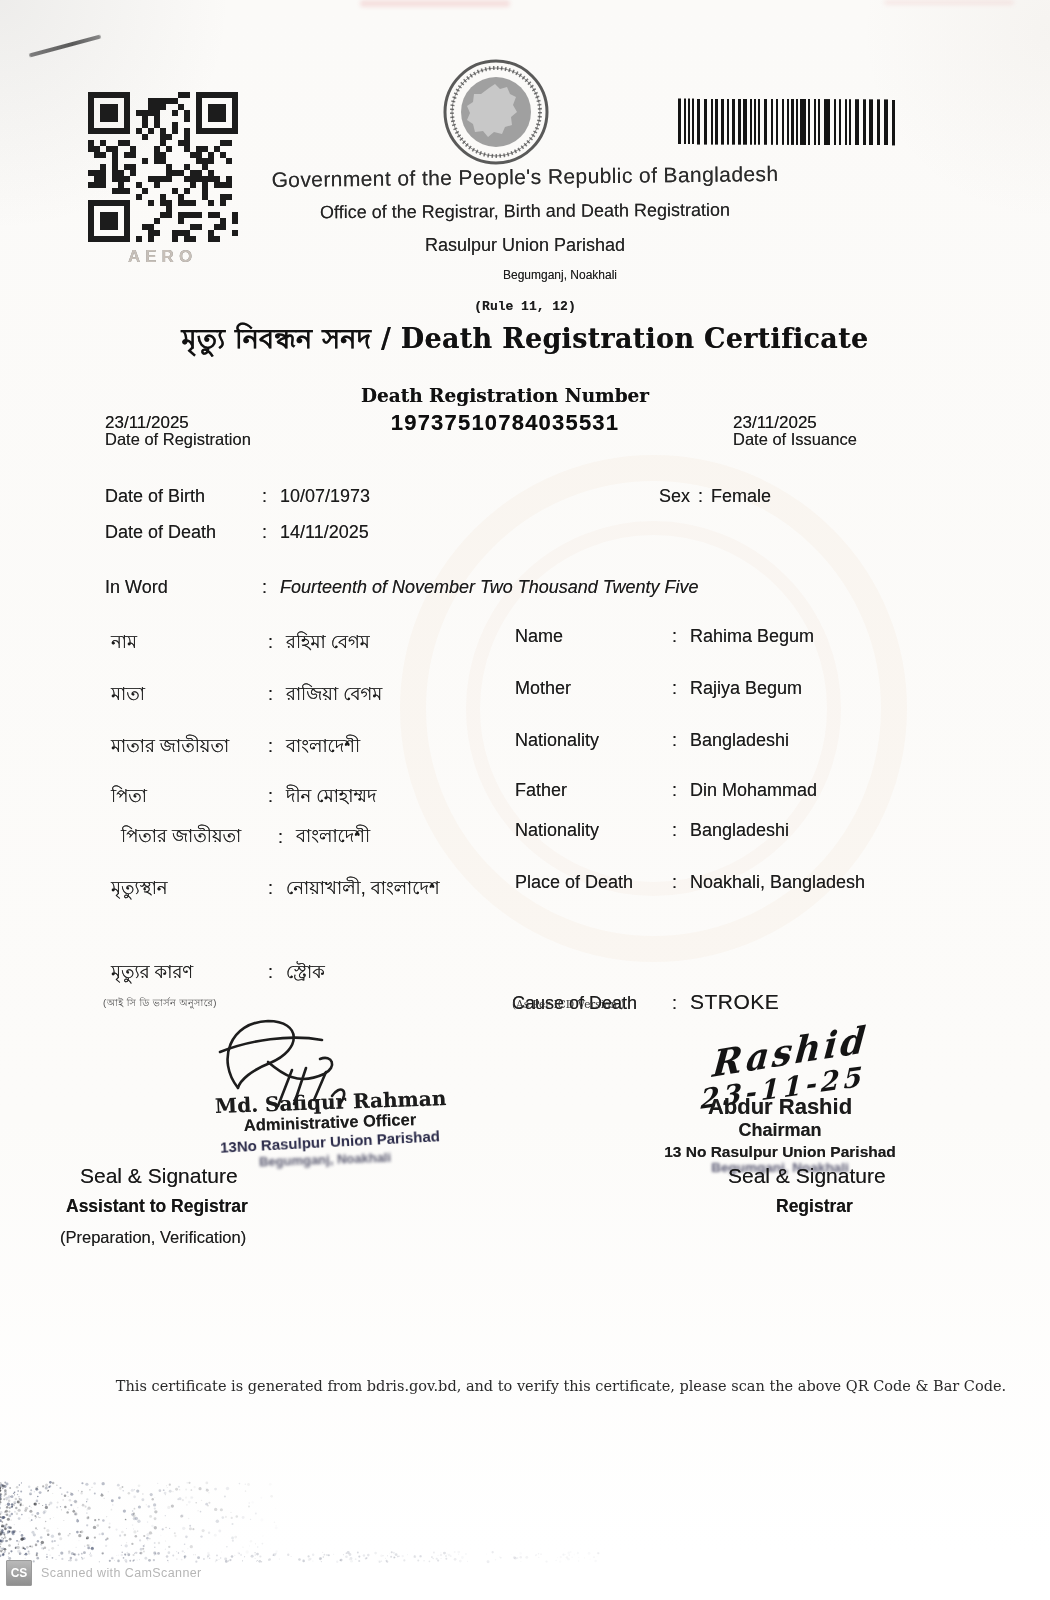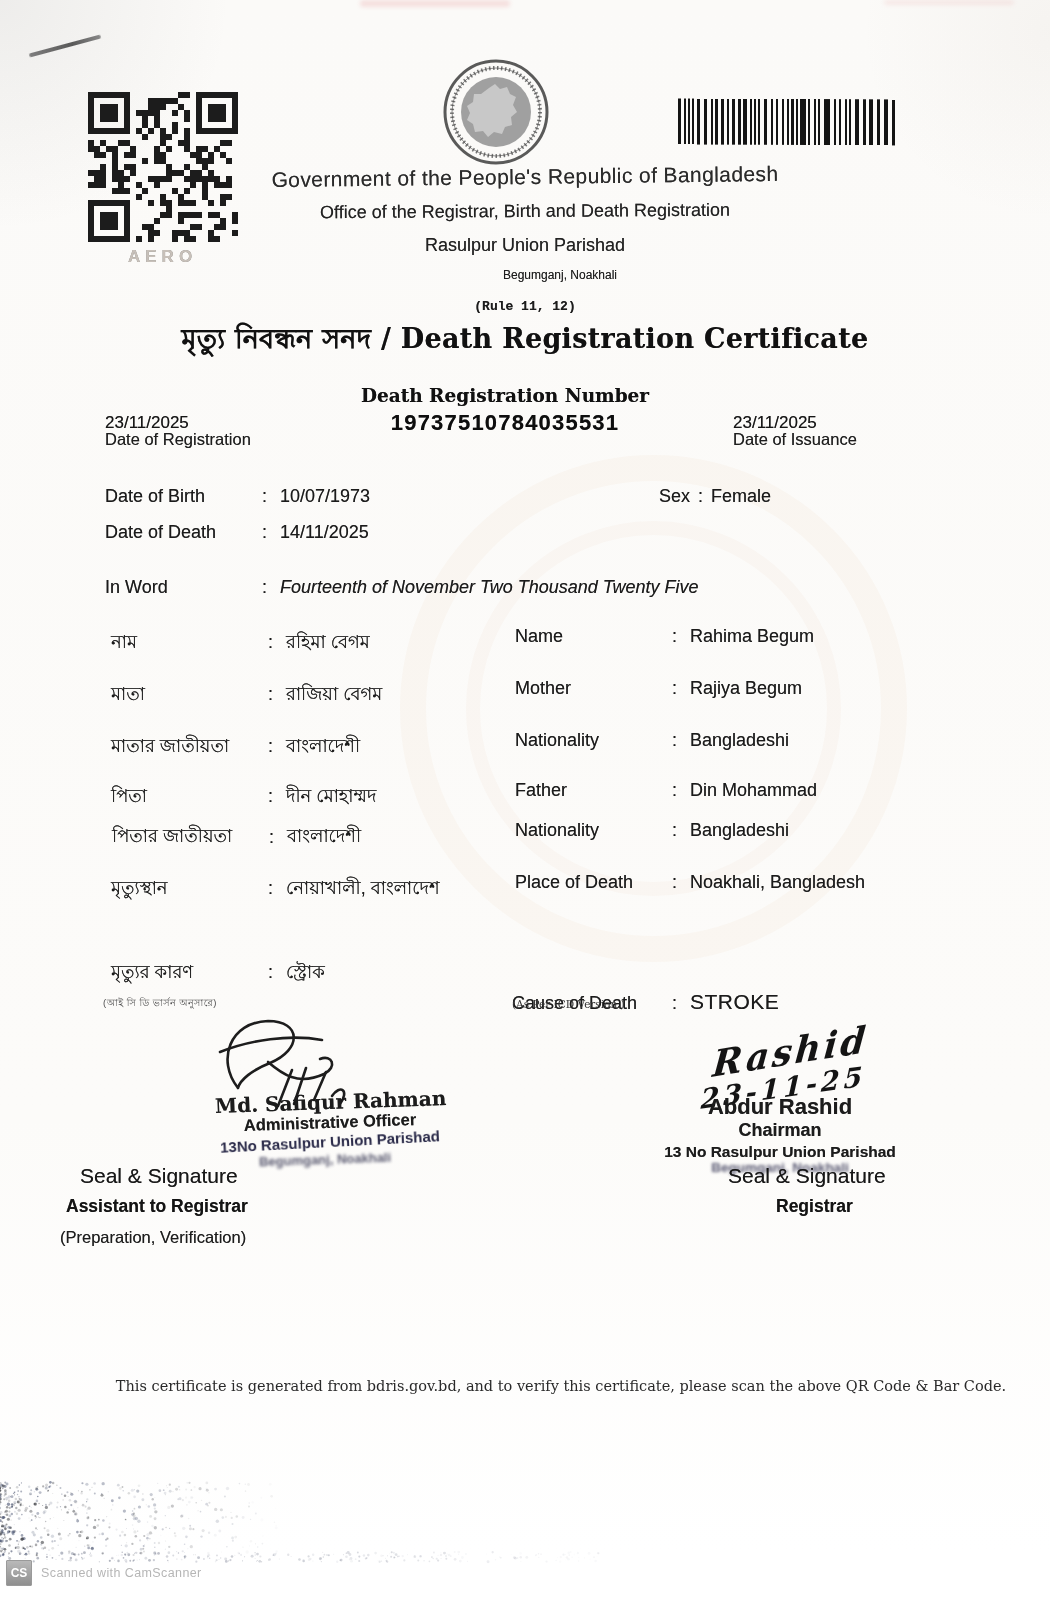--- a/index.html
+++ b/index.html
@@ -488,21 +488,21 @@
   <div class="row bn ink" style="left:105px; top:732px;">
     <span class="lbl">মাতার জাতীয়তা</span>
       <span class="colon">:</span>
     <span class="val">বাংলাদেশী</span>
   </div>
   <div class="row bn ink" style="left:105px; top:782px;">
     <span class="lbl">পিতা</span>
       <span class="colon">:</span>
     <span class="val">দীন মোহাম্মদ</span>
   </div>
-  <div class="row bn ink" style="left:106px; top:822px;align-items:center;">
+  <div class="row bn ink" style="left:115px; top:822px;align-items:center;">
     <span class="lbl">পিতার জাতীয়তা</span>
       <span class="colon">:</span>
     <span class="val">বাংলাদেশী</span>
   </div>
   <div class="row bn ink" style="left:105px; top:874px;">
     <span class="lbl">মৃত্যুস্থান</span>
       <span class="colon">:</span>
     <span class="val">নোয়াখালী, বাংলাদেশ</span>
   </div>
 

